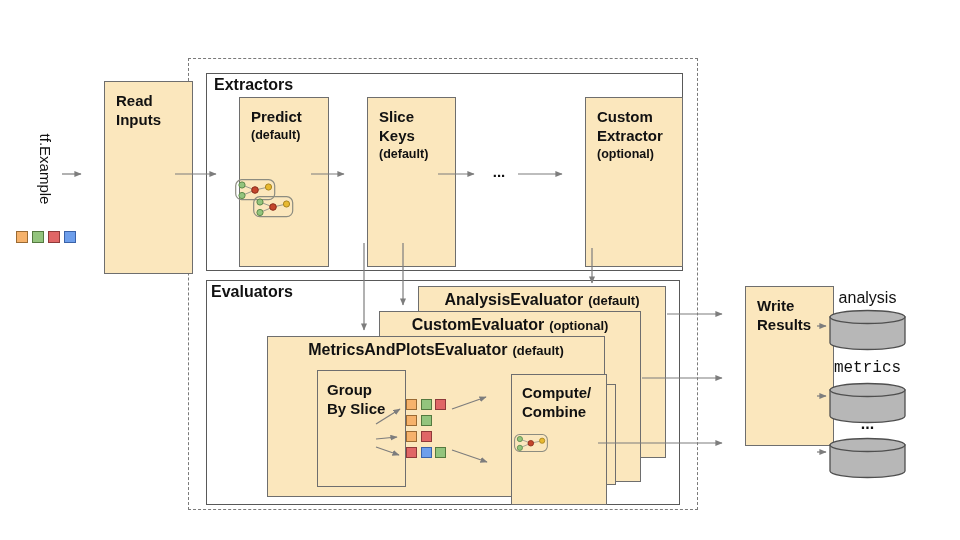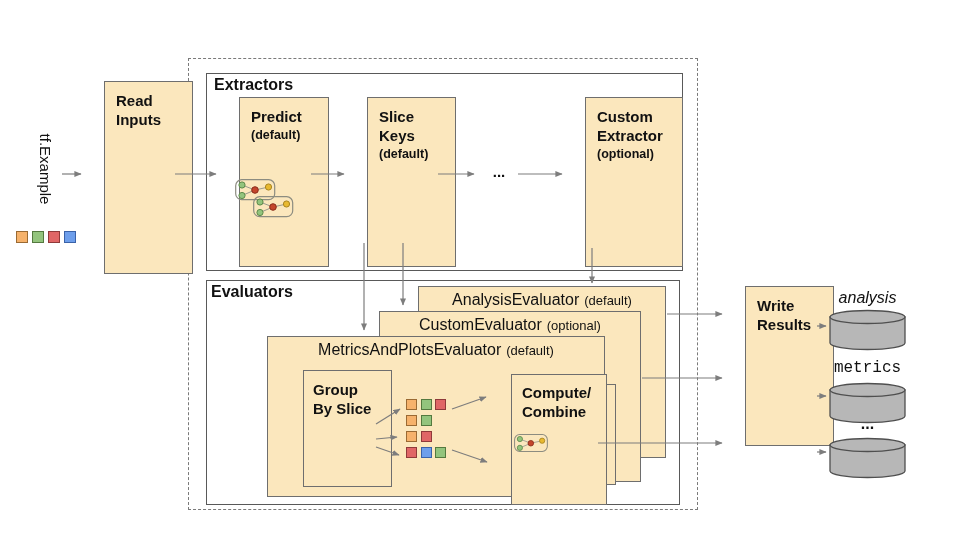--- a/index.html
+++ b/index.html
@@ -8,21 +8,21 @@
          font-family:"Liberation Sans",sans-serif;color:#111;}
   .abs{position:absolute;}
   .node{background:#fbe7bd;border:1.5px solid #6e6e6e;margin-left:19px;}
   .container-box{border:1.6px solid #595959;background:transparent;}
   .dashed-box{border:1.6px dashed #7a7a7a;}
   .node-title{font-weight:bold;font-size:15px;line-height:19px;white-space:pre-line;padding:9px 6px 0 11px;}
   .node-paren{font-weight:bold;font-size:12.5px;line-height:16px;padding:1px 6px 0 11px;}
   .container-label{font-weight:bold;font-size:16px;padding:2px 0 0 7px;}
   .diagram-title{font-weight:bold;font-size:16px;}
   .stack-box{background:#fbe7bd;border:1.5px solid #6e6e6e;}
-  .stack-label{text-align:center;font-weight:normal;font-size:16px;padding-top:4px;white-space:nowrap;}
+  .stack-label{text-align:center;font-weight:bold;font-size:16px;padding-top:4px;white-space:nowrap;}
   .stack-label .paren{font-size:13px;margin-left:5px;}
   .flow-ellipsis{font-weight:bold;font-size:15px;text-align:center;}
   .out-label{font-size:16px;text-align:center;}
   .out-label.bold{font-weight:bold;}
   .vert-label{font-size:15px;text-align:center;transform:rotate(90deg);}
   .sq{display:inline-block;width:11px;height:11px;border:1.5px solid #555;}
   .sq-strip{display:flex;gap:4px;}
   .sq-strip .sq{width:12px;height:12px;}
   .sq-grid{display:flex;flex-direction:column;gap:5px;}
   .sq-row{display:flex;gap:3.5px;}
@@ -88,21 +88,21 @@
       <span>CustomEvaluator</span><span class="paren">(optional)</span>
     </div>
   </div>
 
   <div class="abs stack-box" style="left:267px;top:336px;width:338px;height:161px;">
     <div class="stack-label">
       <span>MetricsAndPlotsEvaluator</span><span class="paren">(default)</span>
     </div>
   </div>
 
-  <div class="abs node" style="left:284px;top:370px;width:89px;height:117px;">
+  <div class="abs node" style="left:298px;top:370px;width:89px;height:117px;">
     <div class="node-title" style="padding-left:9px;">Group
 By Slice</div>
   </div>
 
   <div class="abs sq-grid" style="left:406px;top:399px;">
       <div class="sq-row">
         <span class="sq" style="background: rgb(246, 178, 107); border-color: rgb(154, 106, 51);"></span>
         <span class="sq" style="background: rgb(147, 196, 125); border-color: rgb(84, 121, 63);"></span>
         <span class="sq" style="background: rgb(224, 102, 102); border-color: rgb(143, 58, 58);"></span>
       </div>
@@ -125,21 +125,21 @@
   <div class="abs node" style="left:492px;top:374px;width:96px;height:131px;">
     <div class="node-title" style="padding-top:8px;padding-left:10px;">Compute/
 Combine</div>
   </div>
 
   <div class="abs node" style="left:726px;top:286px;width:89px;height:160px;">
     <div class="node-title">Write
 Results</div>
   </div>
 
-  <div class="abs out-label" style="left:820px;top:289px;width:95px;font-style:italic;">analysis</div>
+  <div class="abs out-label" style="left:820px;top:289px;width:95px;">analysis</div>
   <div class="abs out-label" style="left:820px;top:359px;width:95px;font-family:Liberation Mono, monospace;">metrics</div>
   <div class="abs out-label bold" style="left:820px;top:415px;width:95px;">...</div>
 
   <svg class="overlay" width="960" height="540" viewBox="0 0 960 540">
     <defs>
       <marker id="ah" markerWidth="7" markerHeight="6" refX="5.5" refY="2.5" orient="auto">
         <path d="M0,0 L6,2.5 L0,5 z" fill="#7d7d7d"></path>
       </marker>
       <g id="chip">
         <rect x="0.7" y="0.7" width="39" height="20" rx="6" fill="none" stroke="#8c8c80" stroke-width="1.2"></rect>

